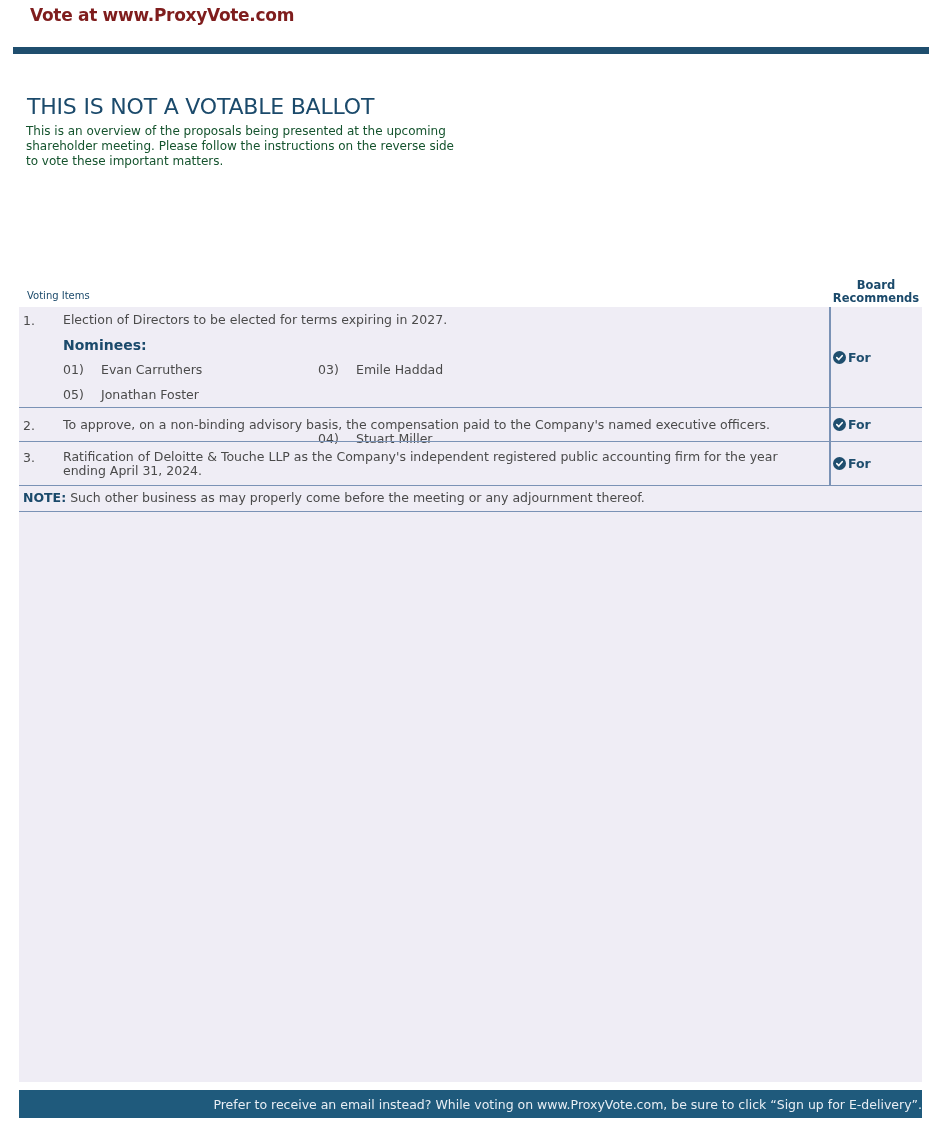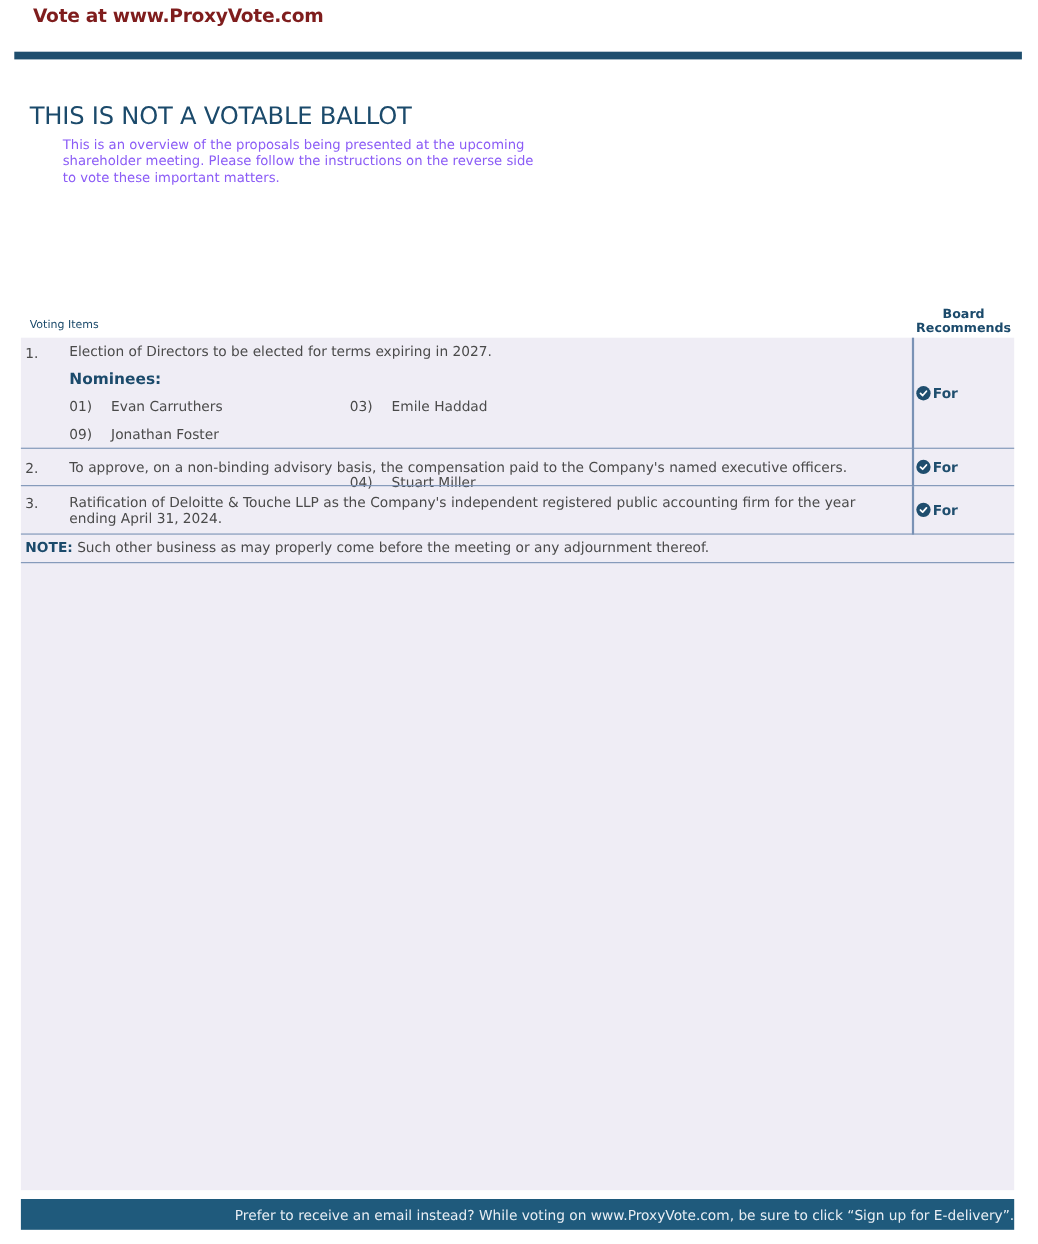--- a/index.html
+++ b/index.html
@@ -17,21 +17,21 @@
     position: absolute; left: 13px; top: 47px; width: 916px; height: 7px;
     background: #1f4e6e;
   }
   .title {
     position: absolute; left: 27px; top: 94px;
     font-size: 22px; font-weight: normal; color: #1b4a6b;
     letter-spacing: -0.2px;
   }
   .intro {
     position: absolute; left: 26px; top: 124px; width: 440px;
-    font-size: 12px; line-height: 15px; color: #8b5cf6; margin-left: 31px;
+    font-size: 12px; line-height: 15px; color: #14532d;
   }
   .hdr-voting {
     position: absolute; left: 27px; top: 290px;
     font-size: 10px; font-weight: normal; color: #1b4a6b;
   }
   .hdr-board {
     position: absolute; left: 829px; top: 279px; width: 94px;
     font-size: 11.5px; font-weight: bold; color: #1b4a6b;
     text-align: center; line-height: 13px;
   }
@@ -94,21 +94,21 @@
 <div class="panel">
 
   <div class="row" style="top:0; height:101px;">
     <span class="num" style="top:6px;">1.</span>
     <span class="text" style="top:6px;">Election of Directors to be elected for terms expiring in 2027.</span>
     <span class="nominees-label">Nominees:</span>
     <div class="nominee" style="left:44px; top:55px;">
       <span class="n-num">01)</span><span>Evan Carruthers</span>
     </div>
     <div class="nominee" style="left:44px; top:80px;">
-      <span class="n-num">09)</span><span>Jonathan Foster</span>
+      <span class="n-num">05)</span><span>Jonathan Foster</span>
     </div>
     <div class="nominee" style="left:299px; top:55px;">
       <span class="n-num">03)</span><span>Emile Haddad</span>
     </div>
     <div class="nominee" style="left:299px; top:80px;margin-top:44px;">
       <span class="n-num">04)</span><span>Stuart Miller</span>
     </div>
     <div class="vdiv" style="height:101px;"></div>
     <div class="rec" style="top:43px;">
       <span class="check">

